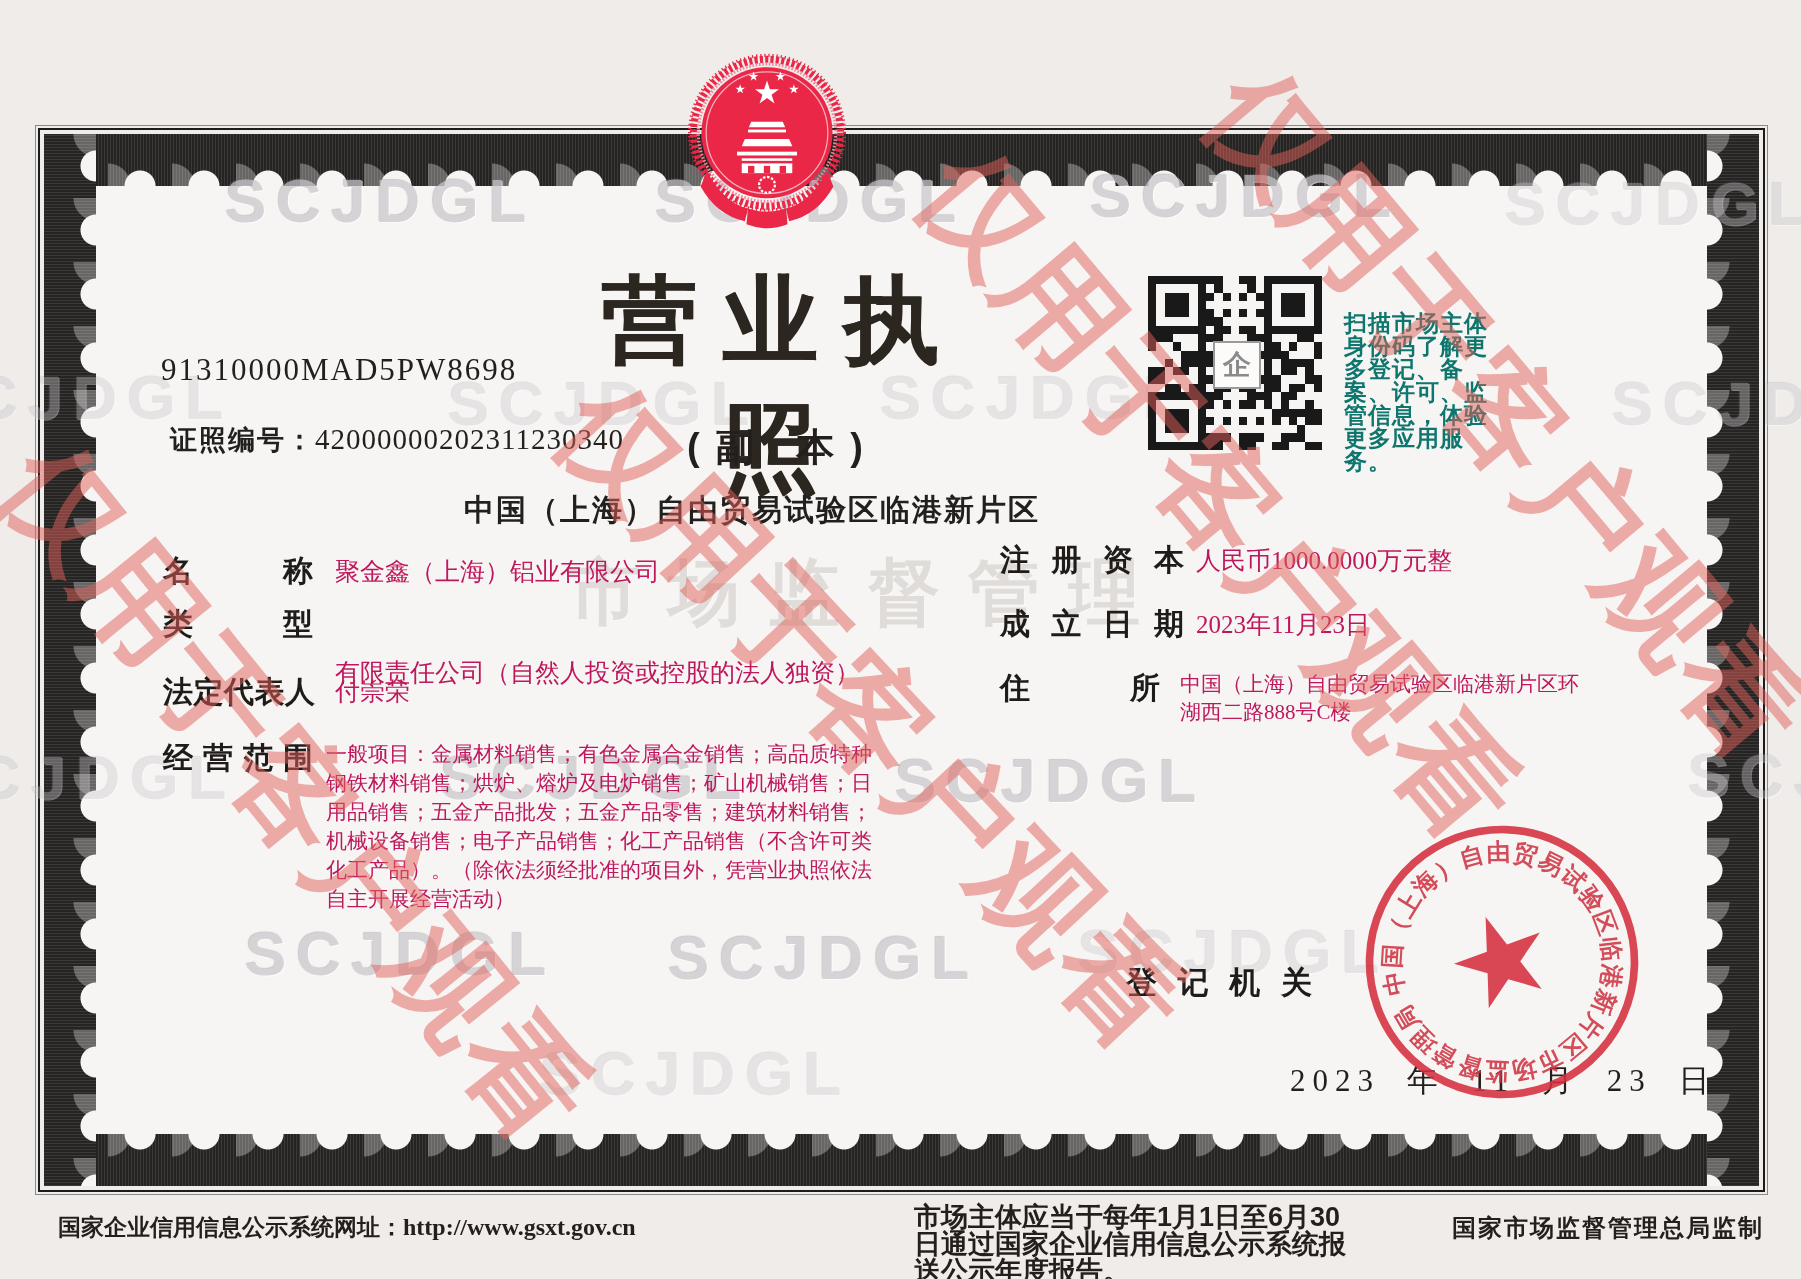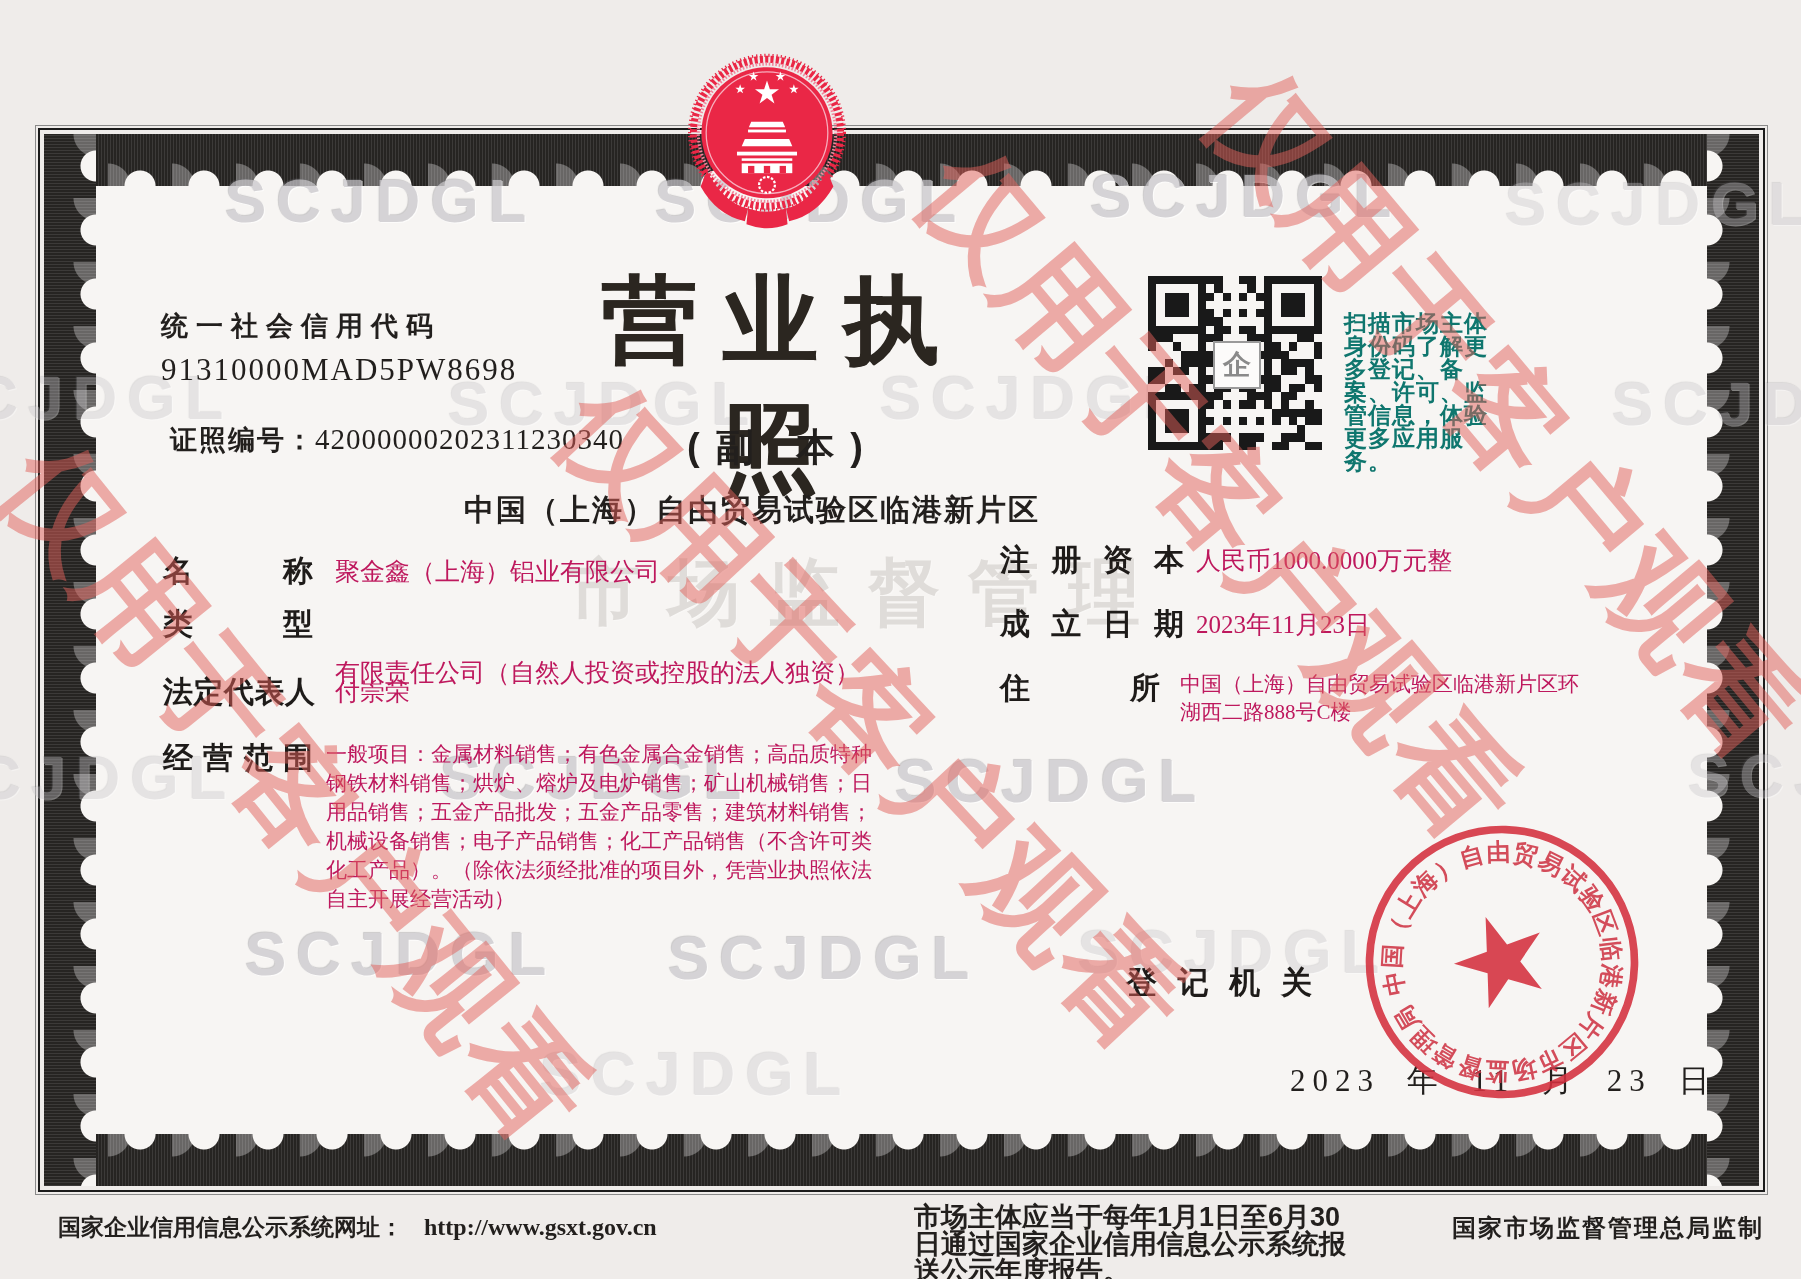--- a/index.html
+++ b/index.html
@@ -73,21 +73,21 @@
   .v-sm{font-size:21px;line-height:29px;word-break:break-all;text-align:left;}
   .addr{line-height:28px;}
   
   .reg-label{left:1126px;top:962px;width:186px;font-size:31px;}
   .seal{position:absolute;left:1358px;top:818px;width:288px;height:288px;z-index:6;transform:rotate(-20deg);opacity:.88;}
   .date{position:absolute;left:1290px;top:1060px;z-index:2;font-size:31px;letter-spacing:7px;word-spacing:12px;
       font-family:"Liberation Serif","DejaVu Serif",serif;}
   
   .footer-site{position:absolute;left:58px;top:1212px;z-index:2;font-size:23px;}
   .footer-site .lbl{font-weight:bold;}
-  .footer-site .url{font-family:"Liberation Serif","DejaVu Serif",serif;font-weight:bold;font-size:24px;margin-left:21px;}
+  .footer-site .url{font-family:"Liberation Serif","DejaVu Serif",serif;font-weight:bold;font-size:24px;}
   .footer-notice{position:absolute;left:914px;top:1204px;width:448px;z-index:2;font-size:27px;line-height:27px;
       font-weight:bold;word-break:break-all;}
   .footer-producer{position:absolute;left:1452px;top:1212px;z-index:2;font-size:24px;font-weight:bold;letter-spacing:2px;}
   .emblem{position:absolute;left:688px;top:50px;width:158px;height:186px;z-index:5;}
 </style>
 </head>
 <body>
 
 <div class="page">
 
@@ -147,21 +147,20 @@
         <rect x="48" y="73" width="4" height="4.6"></rect>
         <rect x="58" y="73" width="4" height="4.6"></rect>
       </g>
       <circle cx="50" cy="85" r="5" fill="none" stroke="#ffffff" stroke-width="1.4" stroke-dasharray="1.6 1"></circle>
       <path d="M12 76 Q22 96 38 100 L36 108 Q18 104 8 86 Z" fill="#ea2746"></path>
       <path d="M88 76 Q78 96 62 100 L64 108 Q82 104 92 86 Z" fill="#ea2746"></path>
       <path d="M38 100 Q50 104 62 100 L63 110 Q50 115 37 110 Z" fill="#ea2746"></path>
     </svg>
   </div>
 
-  <div class="credit-label">统一社会信用代码</div>
   <div class="credit-value">91310000MAD5PW8698</div>
   <div class="certno">
     <span class="lbl">证照编号：</span><span class="num">42000000202311230340</span>
   </div>
   <h1 class="title">营业执照</h1>
   <div class="subtitle">(副 本)</div>
   <div class="region">中国（上海）自由贸易试验区临港新片区</div>
 
   <div class="qr">
     <div class="qr-grid" id="qr-grid">

